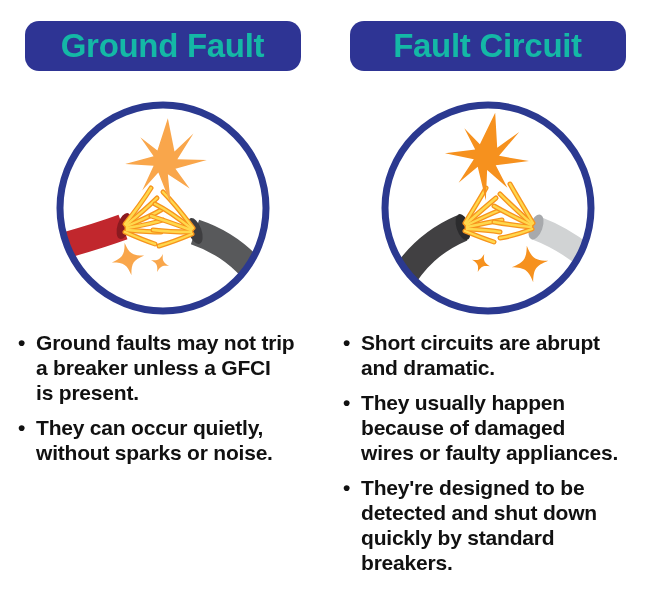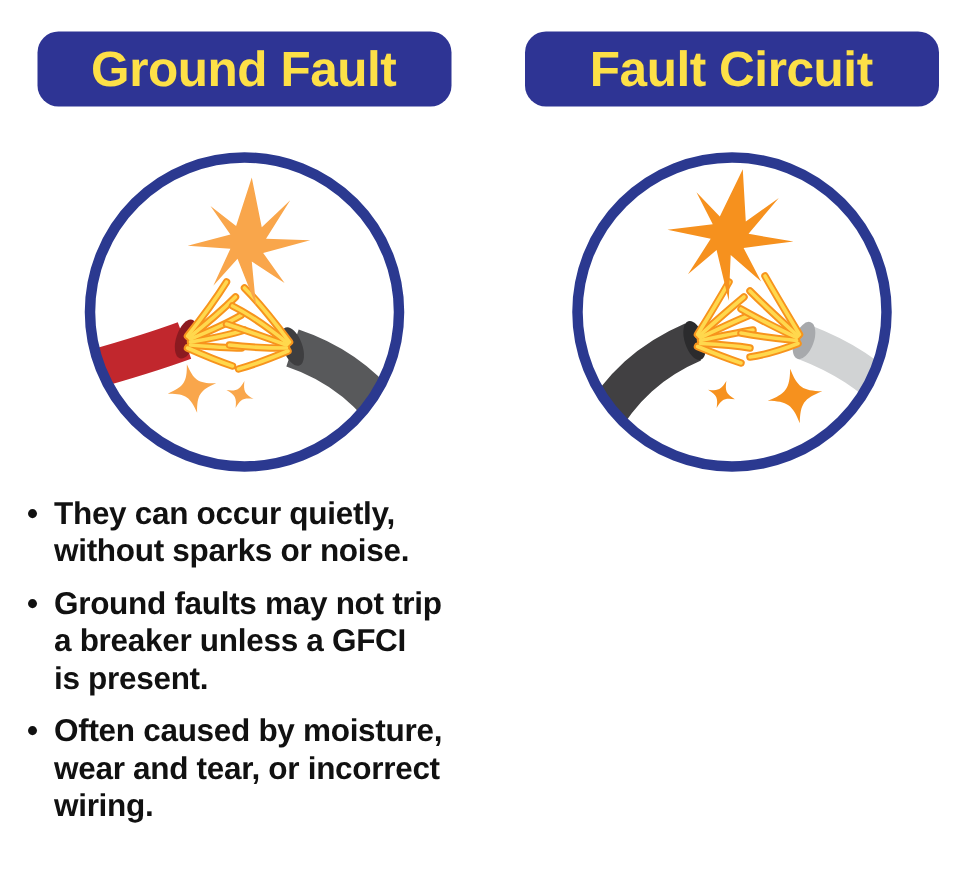--- a/index.html
+++ b/index.html
@@ -2,21 +2,21 @@
 <html><head>
 <meta charset="utf-8">
 <style>
   html,body{margin:0;padding:0;background:#fff;}
   body{font-family:"Liberation Sans", sans-serif; color:#111;}
   .page{position:relative;width:650px;height:591px;background:#fff;overflow:hidden;}
   .cols{display:grid;grid-template-columns:325px 325px;width:650px;}
   .col{display:flex;flex-direction:column;align-items:center;}
   .pill{margin-top:21px;width:276px;height:50px;border-radius:14px;
         display:flex;align-items:center;justify-content:center;
-        background:#2E3494;color:#fde047;font-size:33px;font-weight:bold;letter-spacing:-0.3px;}
+        background:#2E3494;color:#14b8a6;font-size:33px;font-weight:bold;letter-spacing:-0.3px;}
   .illus{margin-top:27px;width:220px;height:220px;}
   ul.bullets{list-style:none;margin:12px 0 0 0;padding:0 6px 0 36px;align-self:flex-start;}
   ul.bullets li{position:relative;font-size:21px;line-height:25px;font-weight:600;
                 letter-spacing:-0.2px;white-space:pre-line;margin-bottom:10px;}
   ul.bullets li::before{content:"\2022";position:absolute;left:-18px;top:0;font-weight:600;}
   svg{display:block;}
 </style>
 </head>
 <body>
 
@@ -79,28 +79,25 @@
             <polygon points="3,-46 10,-11 30,-30 13,-3 44,-2 11,7 26,28 3,13 6,44 -7,11 -24,30 -12,4 -42,2 -12,-6 -26,-26 -8,-12" fill="#F9A64B"></polygon>
           </g>
 
           <path d="M0,-10 C1.4,-3 3,-1.4 10,0 C3,1.4 1.4,3 0,10 C-1.4,3 -3,1.4 -10,0 C-3,-1.4 -1.4,-3 0,-10 Z" transform="translate(75,161) scale(1.65) rotate(-12)" fill="#F9A64B"></path>
           <path d="M0,-10 C1.4,-3 3,-1.4 10,0 C3,1.4 1.4,3 0,10 C-1.4,3 -3,1.4 -10,0 C-3,-1.4 -1.4,-3 0,-10 Z" transform="translate(107,165) scale(0.95) rotate(18)" fill="#F9A64B"></path>
         </g>
         <circle cx="110" cy="110" r="103" fill="none" stroke-width="7" stroke="#2B3990"></circle>
       </svg>
 
       <ul class="bullets">
-        <li>They can occur quietly,
-without sparks or noise.</li>
         <li>Ground faults may not trip
 a breaker unless a GFCI
 is present.</li>
-        <li>Often caused by moisture,
-wear and tear, or incorrect
-wiring.</li>
+        <li>They can occur quietly,
+without sparks or noise.</li>
       </ul>
     </div>
 
     <div class="col">
       <div class="pill">
         <span>Fault Circuit</span>
       </div>
 
       <svg class="illus" viewBox="0 0 220 220">
         <defs>
@@ -152,16 +149,27 @@
           <g transform="translate(108,59) rotate(8) scale(0.98)">
             <polygon points="3,-46 10,-11 30,-30 13,-3 44,-2 11,7 26,28 3,13 6,44 -7,11 -24,30 -12,4 -42,2 -12,-6 -26,-26 -8,-12" fill="#F6911E"></polygon>
           </g>
 
           <path d="M0,-10 C1.4,-3 3,-1.4 10,0 C3,1.4 1.4,3 0,10 C-1.4,3 -3,1.4 -10,0 C-3,-1.4 -1.4,-3 0,-10 Z" transform="translate(103,165) scale(0.95) rotate(20)" fill="#F6911E"></path>
           <path d="M0,-10 C1.4,-3 3,-1.4 10,0 C3,1.4 1.4,3 0,10 C-1.4,3 -3,1.4 -10,0 C-3,-1.4 -1.4,-3 0,-10 Z" transform="translate(152,166) scale(1.85) rotate(-10)" fill="#F6911E"></path>
         </g>
         <circle cx="110" cy="110" r="103" fill="none" stroke-width="7" stroke="#2B3990"></circle>
       </svg>
 
+      <ul class="bullets">
+        <li>Short circuits are abrupt
+and dramatic.</li>
+        <li>They usually happen
+because of damaged
+wires or faulty appliances.</li>
+        <li>They're designed to be
+detected and shut down
+quickly by standard
+breakers.</li>
+      </ul>
     </div>
 
   </div>
 </div>
 
 </body></html>

